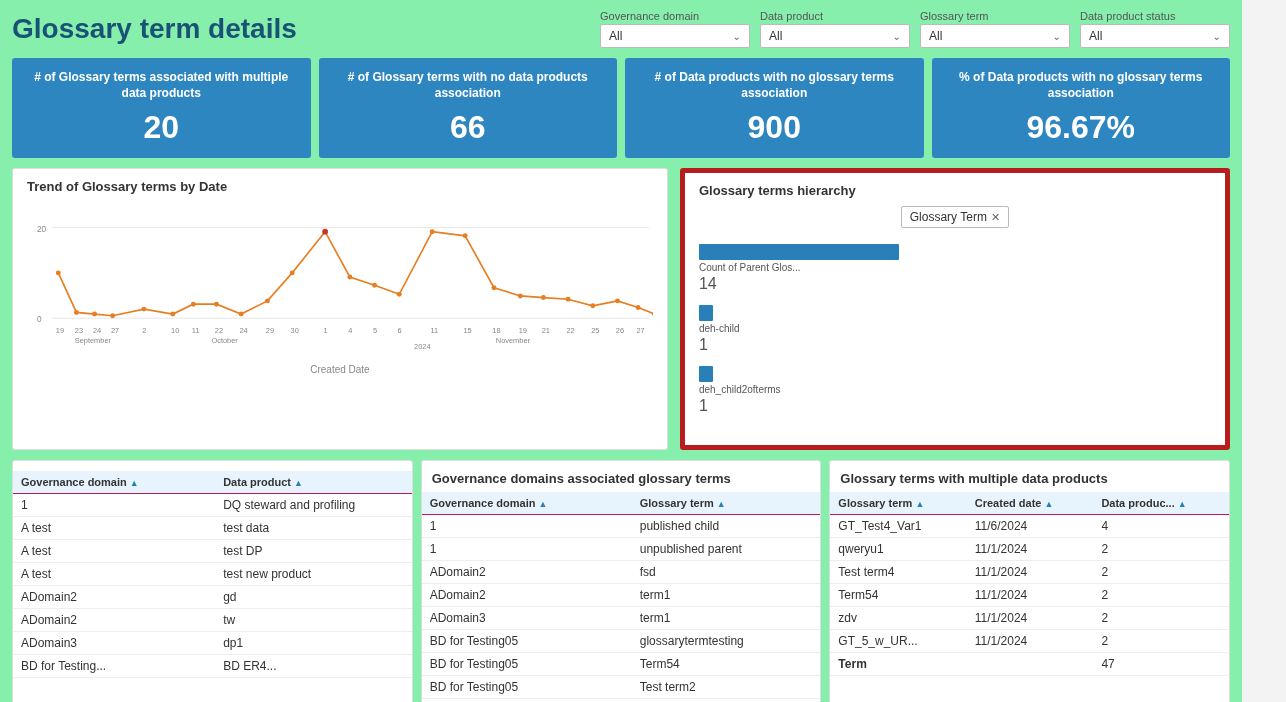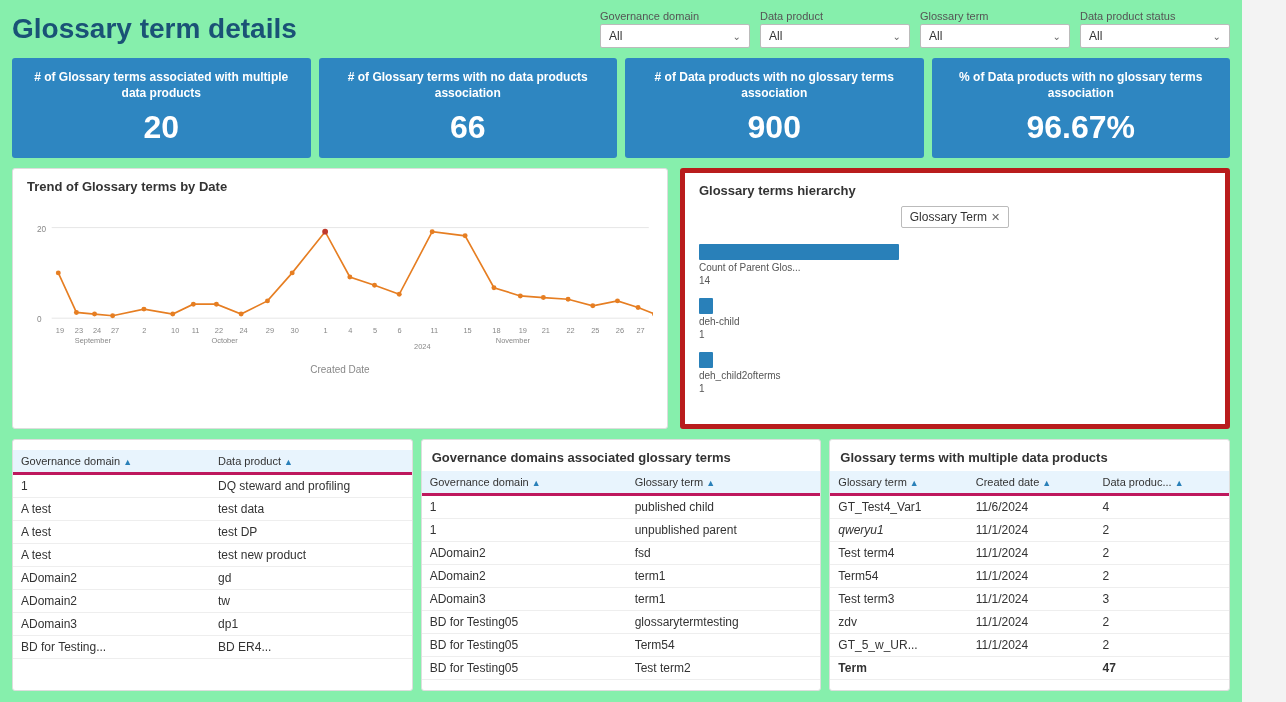--- a/index.html
+++ b/index.html
@@ -174,21 +174,21 @@
       border-radius: 1px;
     }
 
     .hierarchy-bar-label {
       font-size: 10px;
       color: #555;
       white-space: nowrap;
     }
 
     .hierarchy-bar-value {
-      font-size: 10px;
+      font-size: 16px;
       color: #555;
     }
 
     .hierarchy-group {
       display: flex;
       flex-direction: column;
       gap: 2px;
     }
 
     
@@ -217,22 +217,22 @@
     .data-table {
       width: 100%;
       border-collapse: collapse;
       font-size: 12px;
     }
 
     .data-table th {
       background: #e8f4fd;
       padding: 5px 8px;
       text-align: left;
-      border-bottom: 3px solid #be185d;
-      font-weight: 400;
+      border-bottom: 1px solid #be185d;
+      font-weight: 700;
       font-size: 11px;
       white-space: nowrap;
     }
 
     .data-table th.sortable {
       cursor: pointer;
     }
 
     .data-table th .sort-indicator {
       font-size: 9px;
@@ -553,55 +553,50 @@
                 <th class="sortable">Data produc... <span class="sort-indicator">▲</span></th>
               </tr>
             </thead>
           <tbody>
               <tr>
                 <td style="max-width: 120px;">GT_Test4_Var1</td>
                 <td style="max-width: 130px;">11/6/2024</td>
                 <td style="max-width: 130px;">4</td>
               </tr>
               <tr>
-                <td style="max-width: 120px; font-style: italic;">qweryu1</td>
+                <td style="max-width: 120px;">qweryu1</td>
                 <td style="max-width: 130px;">11/1/2024</td>
                 <td style="max-width: 130px;">2</td>
               </tr>
               <tr>
                 <td style="max-width: 120px;">Test term4</td>
                 <td style="max-width: 130px;">11/1/2024</td>
                 <td style="max-width: 130px;">2</td>
               </tr>
               <tr>
                 <td style="max-width: 120px;">Term54</td>
                 <td style="max-width: 130px;">11/1/2024</td>
                 <td style="max-width: 130px;">2</td>
               </tr>
               <tr>
-                <td style="max-width: 120px;">Test term3</td>
-                <td style="max-width: 130px;">11/1/2024</td>
-                <td style="max-width: 130px;">3</td>
-              </tr>
-              <tr>
                 <td style="max-width: 120px;">zdv</td>
                 <td style="max-width: 130px;">11/1/2024</td>
                 <td style="max-width: 130px;">2</td>
               </tr>
               <tr>
                 <td style="max-width: 120px;">GT_5_w_UR...</td>
                 <td style="max-width: 130px;">11/1/2024</td>
                 <td style="max-width: 130px;">2</td>
               </tr>
             </tbody>
           <tfoot>
               <tr>
                 <td style="font-weight: 600;">Term</td>
                 <td></td>
-                <td style="font-weight: 700;">47</td>
+                <td style="font-weight: 400;">47</td>
               </tr>
             </tfoot>
         </table>
       </div>
     </div>
   </div>
 
 </div>
 
 </body></html>

